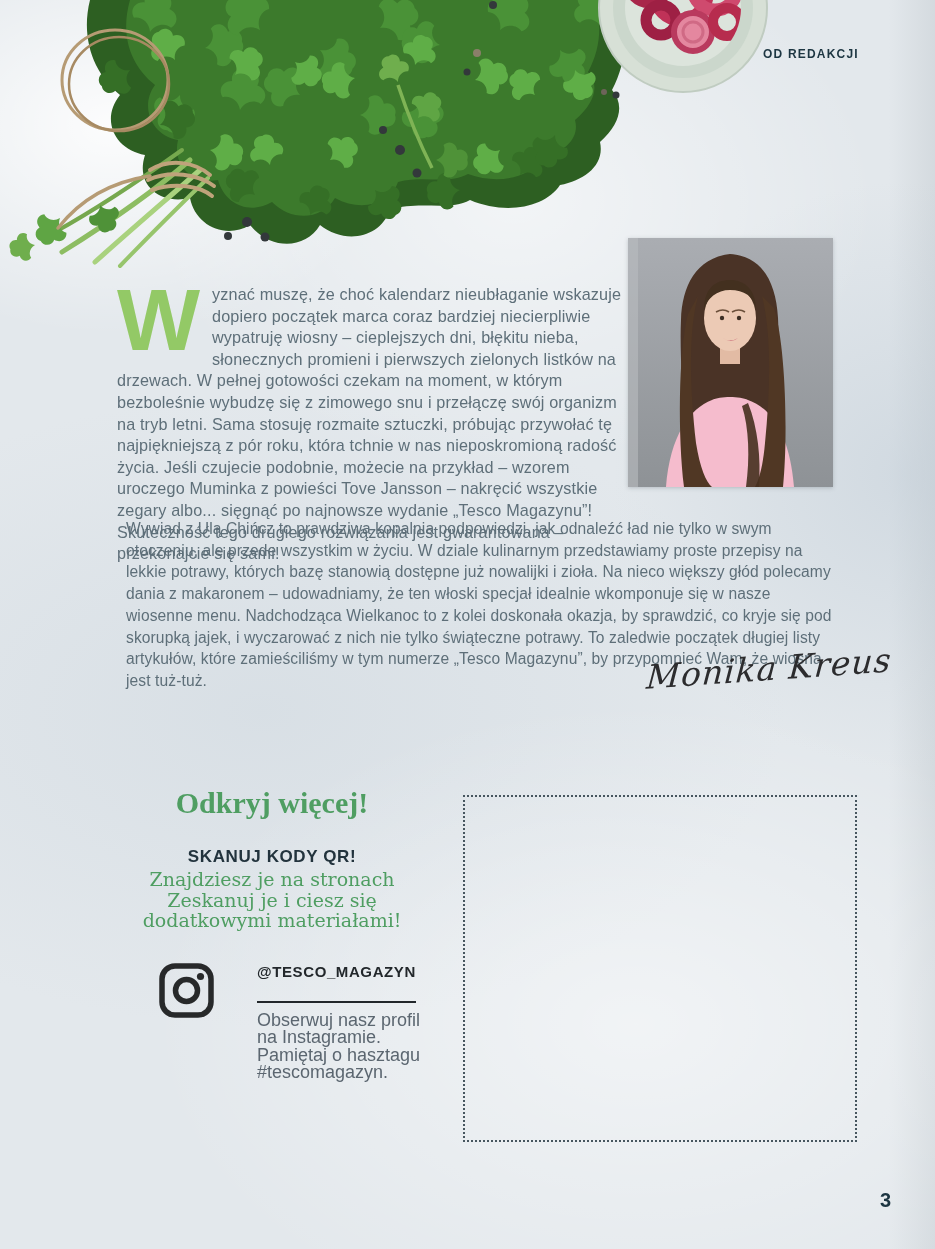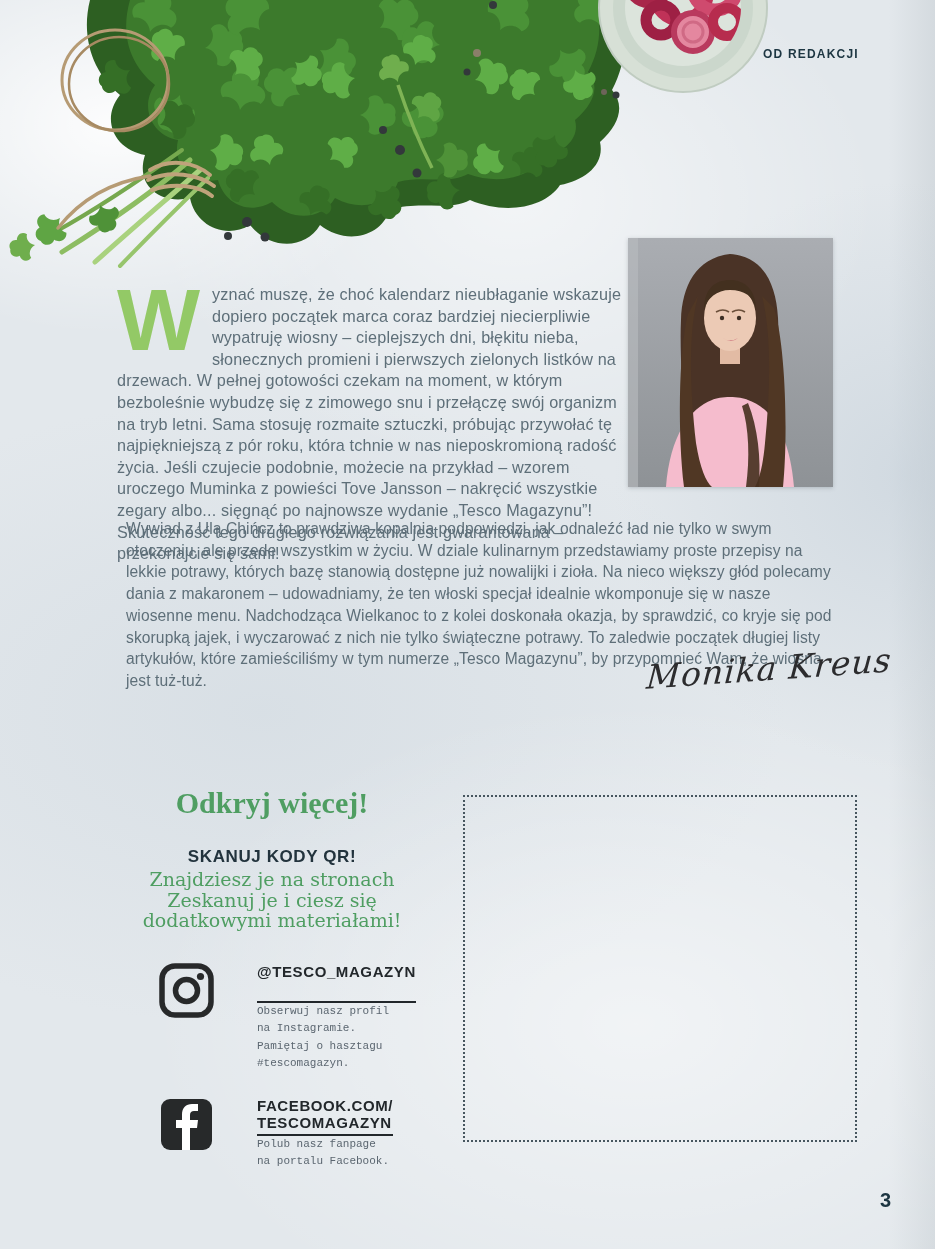--- a/index.html
+++ b/index.html
@@ -54,21 +54,21 @@
   .social-row{display:flex;align-items:flex-start;margin-bottom:24px;}
   .social-icon{width:55px;height:55px;flex:0 0 55px;cursor:pointer;}
   .social-text{margin-left:43px;}
   .handle{
     display:inline-block;font-size:15px;font-weight:bold;letter-spacing:.6px;color:#22272b;
     border-bottom:2px solid #22272b;padding-bottom:21px;cursor:pointer;
   }
   .handle2{display:block;border-bottom:none;padding-bottom:0;}
   .handle2 + .handle2{border-bottom:2px solid #22272b;padding-bottom:3px;}
   .social-desc{
-    margin-top:0;font-size:11px;line-height:17.4px;color:#5b6670;white-space:pre-line;font-family:Liberation Mono, monospace;
+    margin-top:9px;font-size:18px;line-height:17.4px;color:#5b6670;white-space:pre-line;
   }
   .dashed-box{
     position:absolute;left:463px;top:795px;width:390px;height:343px;
     border:2px dotted #47565f;
   }
   .page-number{
     position:absolute;left:880px;top:1189px;font-size:20px;font-weight:bold;color:#1d3642;
   }
 </style>
 </head>
@@ -247,32 +247,20 @@
       </svg>
       <div class="social-text">
         <span class="handle">@TESCO_MAGAZYN</span>
         <div class="social-desc">Obserwuj nasz profil
 na Instagramie.
 Pamiętaj o hasztagu
 #tescomagazyn.</div>
       </div>
     </div>
 
-    <div class="social-row">
-      <svg class="social-icon" viewBox="0 0 55 55">
-        <rect x="2" y="2" width="51" height="51" rx="9" fill="#27292a"></rect>
-        <path d="M31,53 L31,31 L38,31 L39,23 L31,23 L31,18 C31,15.5 32.5,14 35,14 L39,14 L39,7 L33,7 C27,7 23,11 23,17.5 L23,23 L17,23 L17,31 L23,31 L23,53 Z" fill="#ffffff"></path>
-      </svg>
-      <div class="social-text">
-        <span class="handle handle2">FACEBOOK.COM/</span>
-        <span class="handle handle2">TESCOMAGAZYN</span>
-        <div class="social-desc">Polub nasz fanpage
-na portalu Facebook.</div>
-      </div>
-    </div>
 
   </div>
 
   <div class="dashed-box"></div>
 
   <div class="page-number">3</div>
 
 </div>
 
 </body></html>

